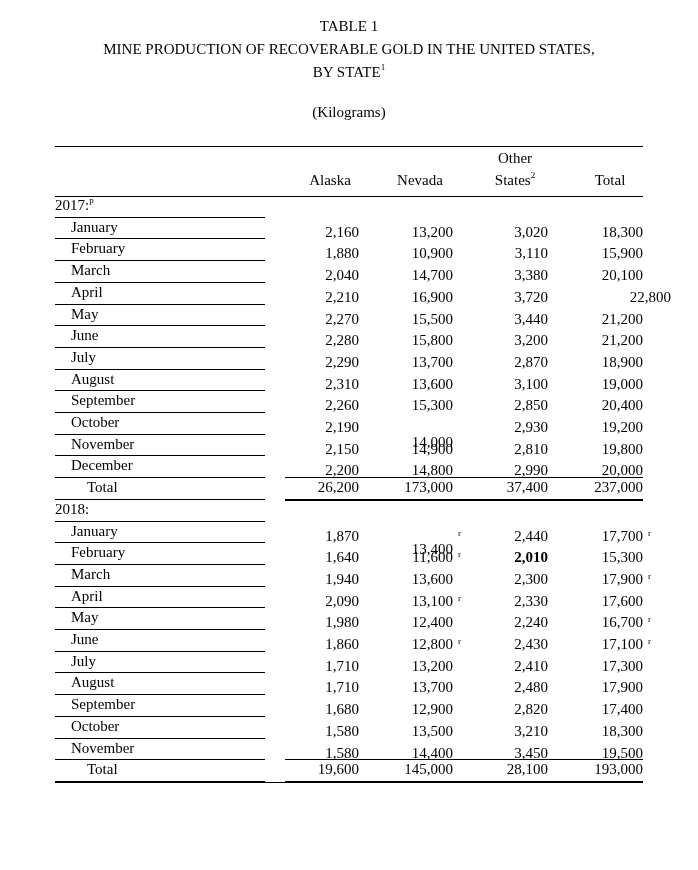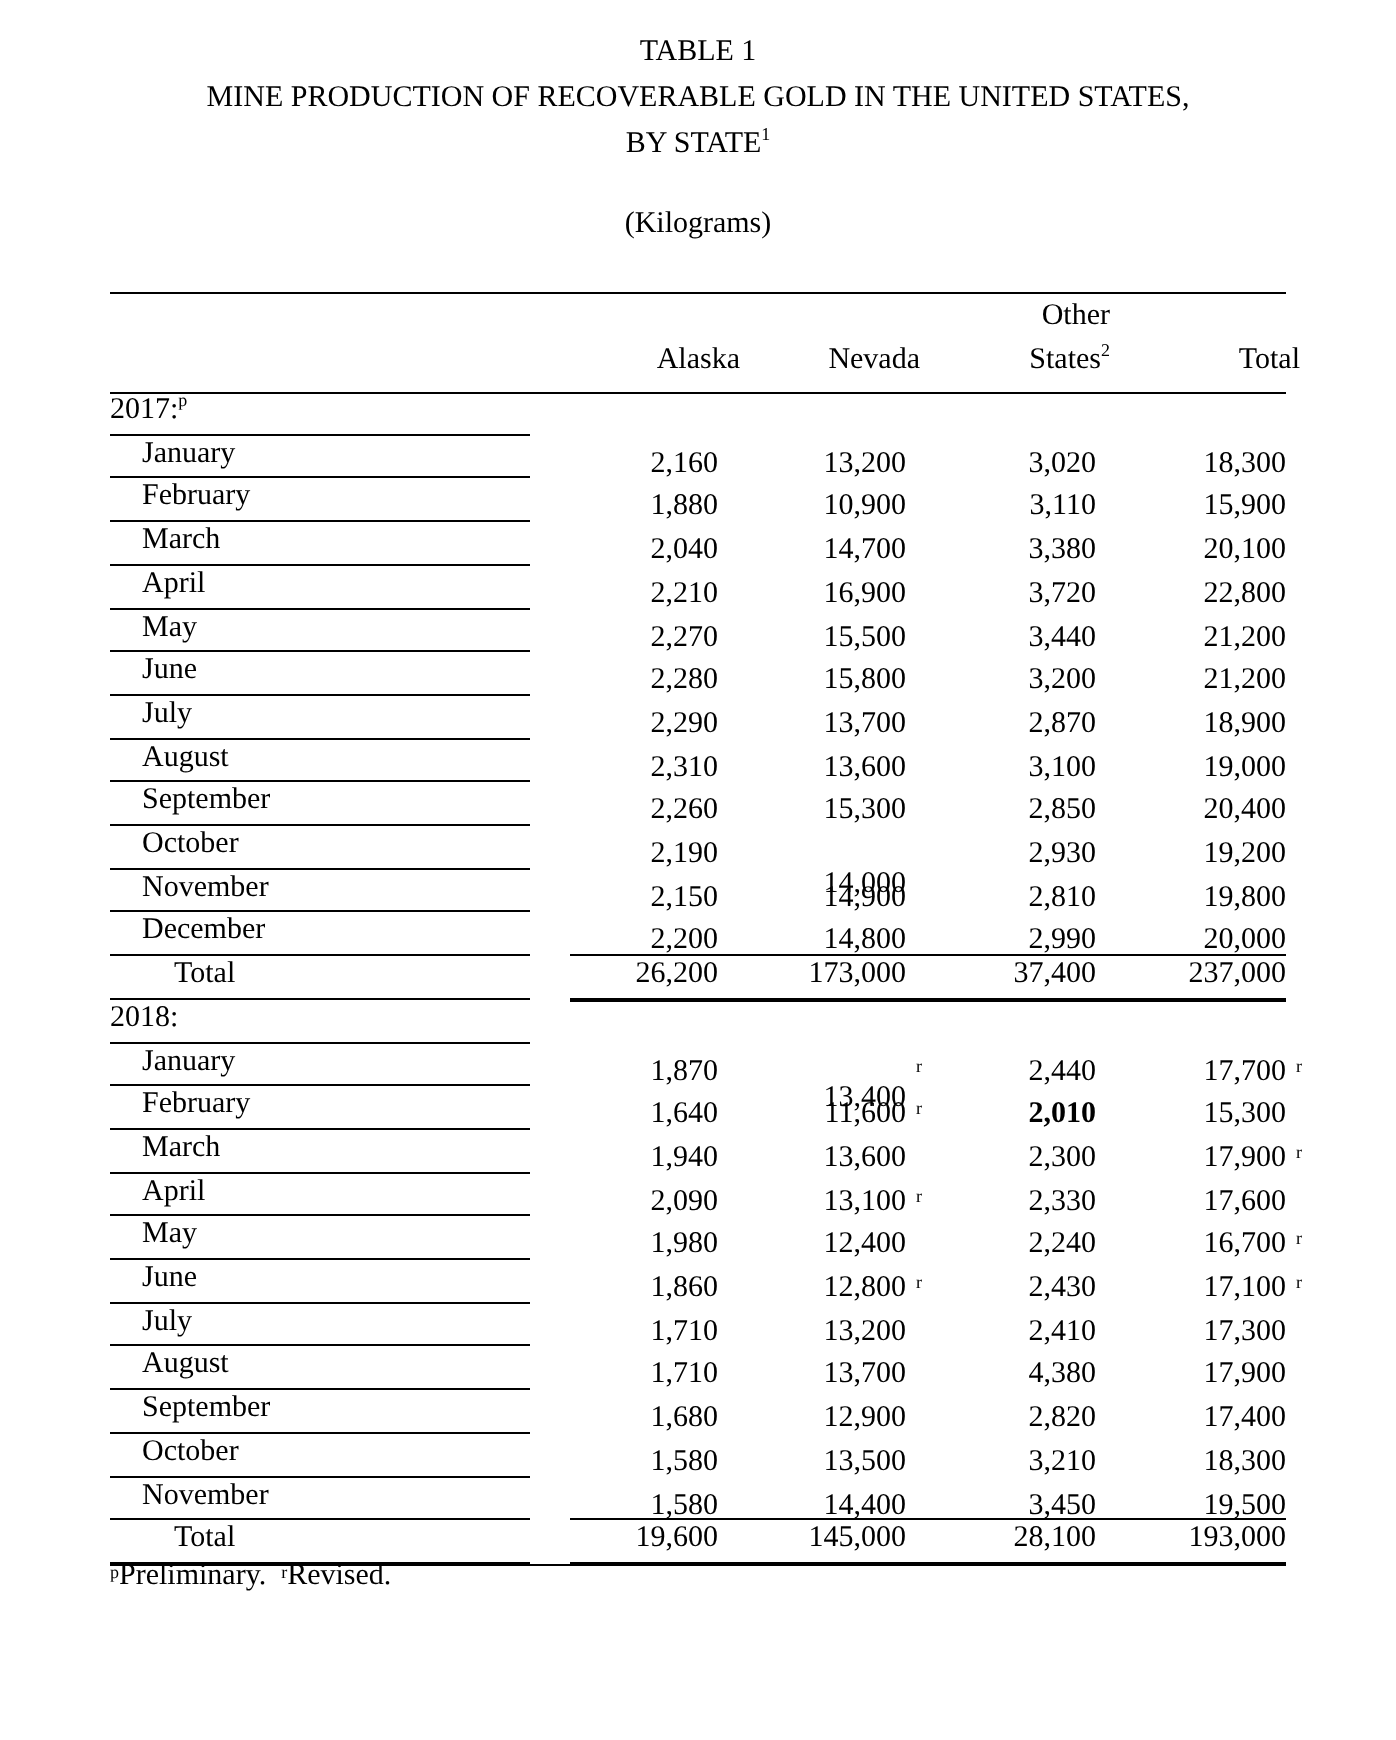--- a/index.html
+++ b/index.html
@@ -11,21 +11,21 @@
   .title-block { position: absolute; left: 0; width: 698px; text-align: center; }
   .t1 { top: 18px; font-size: 15px; }
   .t2 { top: 41px; font-size: 15px; }
   .t3 { top: 64px; font-size: 15px; }
   .t4 { top: 104px; font-size: 15px; }
   sup { font-size: 9px; vertical-align: top; position: relative; top: -2px; }
   .hline { position: absolute; height: 0; border-top: 1px solid #000; }
   .hline.thick { border-top-width: 2px; }
   .cell { position: absolute; white-space: nowrap; }
   .num { text-align: right; }
-  .hdr { position: absolute; text-align: right; }
+  .hdr { position: absolute; text-align: center; }
   .row-label { position: absolute; white-space: nowrap; }
   .footnotes { position: absolute; left: 55px; top: 777px; font-size: 15px; line-height: 22px; }
   .rmark { font-size: 9px; position: absolute; top: -3px; }
 </style>
 </head>
 <body>
 
 <div>
   <div class="title-block t1">TABLE 1</div>
   <div class="title-block t2">MINE PRODUCTION OF RECOVERABLE GOLD IN THE UNITED STATES,</div>
@@ -58,21 +58,21 @@
     <div class="row-label" style="left: 71px; top: 262.1px;">March</div>
     <div class="cell num" style="left: 269px; width: 90px; top: 267.1px;">2,040</div>
     <div class="cell num" style="left: 363px; width: 90px; top: 267.1px;">14,700</div>
     <div class="cell num" style="left: 458px; width: 90px; top: 267.1px;">3,380</div>
     <div class="cell num" style="left: 553px; width: 90px; top: 267.1px;">20,100</div>
     <div class="hline" style="left: 55px; width: 210px; top: 281.8px;"></div>
     <div class="row-label" style="left: 71px; top: 283.8px;">April</div>
     <div class="cell num" style="left: 269px; width: 90px; top: 288.8px;">2,210</div>
     <div class="cell num" style="left: 363px; width: 90px; top: 288.8px;">16,900</div>
     <div class="cell num" style="left: 458px; width: 90px; top: 288.8px;">3,720</div>
-    <div class="cell num" style="left: 553px; width: 90px; top: 288.8px;">22,800</div>
+    <div class="cell num" style="left: 581px; width: 90px; top: 288.8px;">22,800</div>
     <div class="hline" style="left: 55px; width: 210px; top: 303.5px;"></div>
     <div class="row-label" style="left: 71px; top: 305.5px;">May</div>
     <div class="cell num" style="left: 269px; width: 90px; top: 310.5px;">2,270</div>
     <div class="cell num" style="left: 363px; width: 90px; top: 310.5px;">15,500</div>
     <div class="cell num" style="left: 458px; width: 90px; top: 310.5px;">3,440</div>
     <div class="cell num" style="left: 553px; width: 90px; top: 310.5px;">21,200</div>
     <div class="hline" style="left: 55px; width: 210px; top: 325.2px;"></div>
     <div class="row-label" style="left: 71px; top: 327.2px;">June</div>
     <div class="cell num" style="left: 269px; width: 90px; top: 332.2px;">2,280</div>
     <div class="cell num" style="left: 363px; width: 90px; top: 332.2px;">15,800</div>
@@ -171,21 +171,21 @@
     <div class="hline" style="left: 55px; width: 210px; top: 650.7px;"></div>
     <div class="row-label" style="left: 71px; top: 652.7px;">July</div>
     <div class="cell num" style="left: 269px; width: 90px; top: 657.7px;">1,710</div>
     <div class="cell num" style="left: 363px; width: 90px; top: 657.7px;">13,200</div>
     <div class="cell num" style="left: 458px; width: 90px; top: 657.7px;">2,410</div>
     <div class="cell num" style="left: 553px; width: 90px; top: 657.7px;">17,300</div>
     <div class="hline" style="left: 55px; width: 210px; top: 672.4px;"></div>
     <div class="row-label" style="left: 71px; top: 674.4px;">August</div>
     <div class="cell num" style="left: 269px; width: 90px; top: 679.4px;">1,710</div>
     <div class="cell num" style="left: 363px; width: 90px; top: 679.4px;">13,700</div>
-    <div class="cell num" style="left: 458px; width: 90px; top: 679.4px;">4,380</div>
+    <div class="cell num" style="left: 458px; width: 90px; top: 679.4px;">2,480</div>
     <div class="cell num" style="left: 553px; width: 90px; top: 679.4px;">17,900</div>
     <div class="hline" style="left: 55px; width: 210px; top: 694.1px;"></div>
     <div class="row-label" style="left: 71px; top: 696.1px;">September</div>
     <div class="cell num" style="left: 269px; width: 90px; top: 701.1px;">1,680</div>
     <div class="cell num" style="left: 363px; width: 90px; top: 701.1px;">12,900</div>
     <div class="cell num" style="left: 458px; width: 90px; top: 701.1px;">2,820</div>
     <div class="cell num" style="left: 553px; width: 90px; top: 701.1px;">17,400</div>
     <div class="hline" style="left: 55px; width: 210px; top: 715.8px;"></div>
     <div class="row-label" style="left: 71px; top: 717.8px;">October</div>
     <div class="cell num" style="left: 269px; width: 90px; top: 722.8px;">1,580</div>
@@ -204,14 +204,13 @@
     <div class="cell num" style="left: 269px; width: 90px; top: 761.2px;">19,600</div>
     <div class="cell num" style="left: 363px; width: 90px; top: 761.2px;">145,000</div>
     <div class="cell num" style="left: 458px; width: 90px; top: 761.2px;">28,100</div>
     <div class="cell num" style="left: 553px; width: 90px; top: 761.2px;">193,000</div>
     <div class="hline" style="left: 55px; width: 210px; top: 780.9px;"></div>
     <div class="hline thick" style="left: 285px; width: 358px; top: 780.9px;"></div>
     <div class="hline" style="left: 55px; width: 588px; top: 781.9px;"></div>
   </div>
 
 <div class="footnotes">
-  <div><sup>p</sup><span>Preliminary.</span>&nbsp; <sup>r</sup><span>Revised.</span></div>
 </div>
 
 </body></html>

